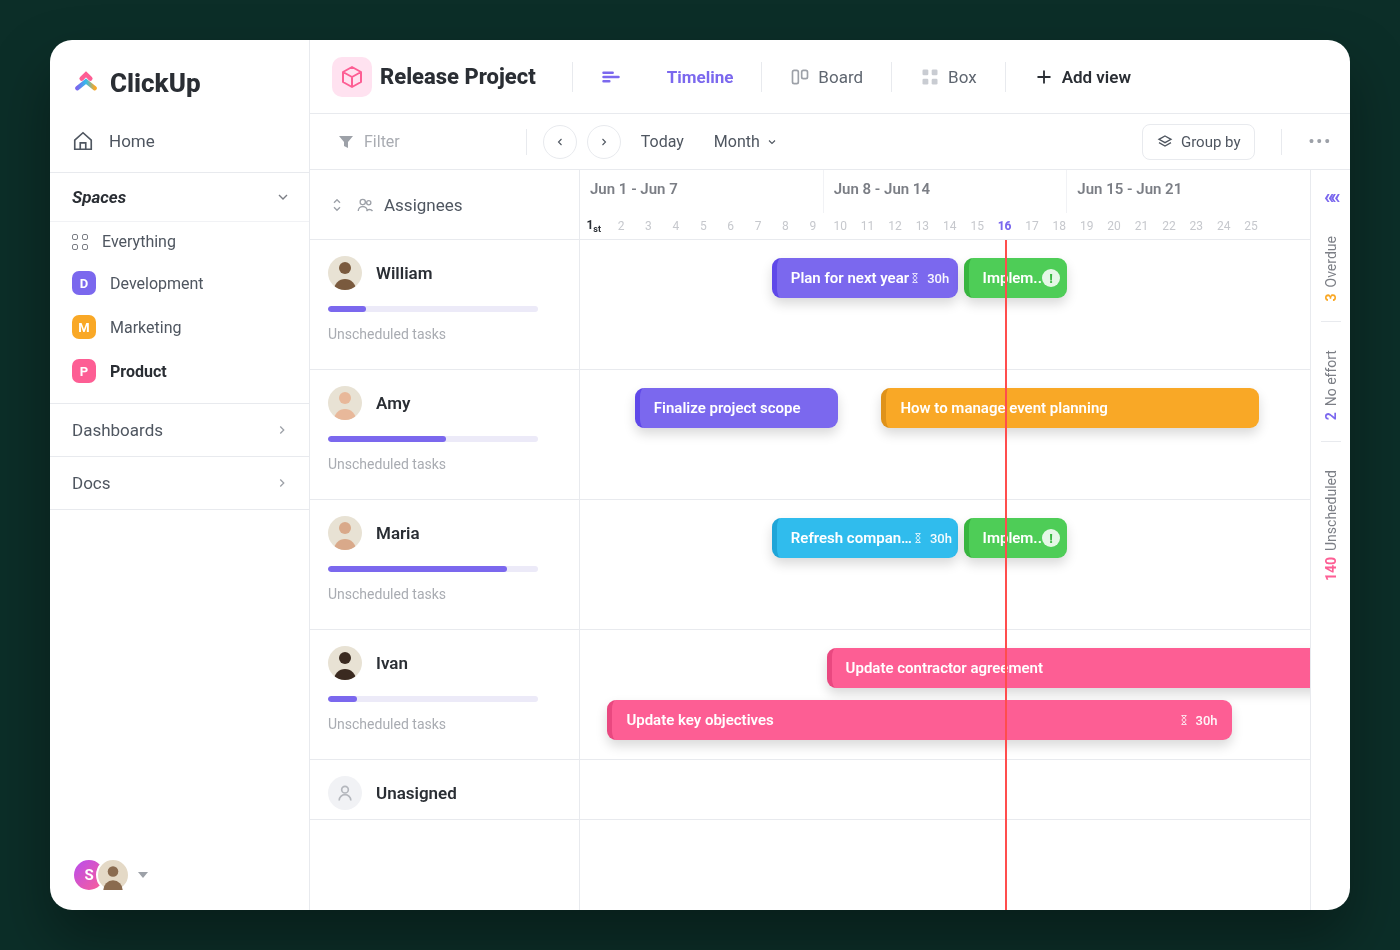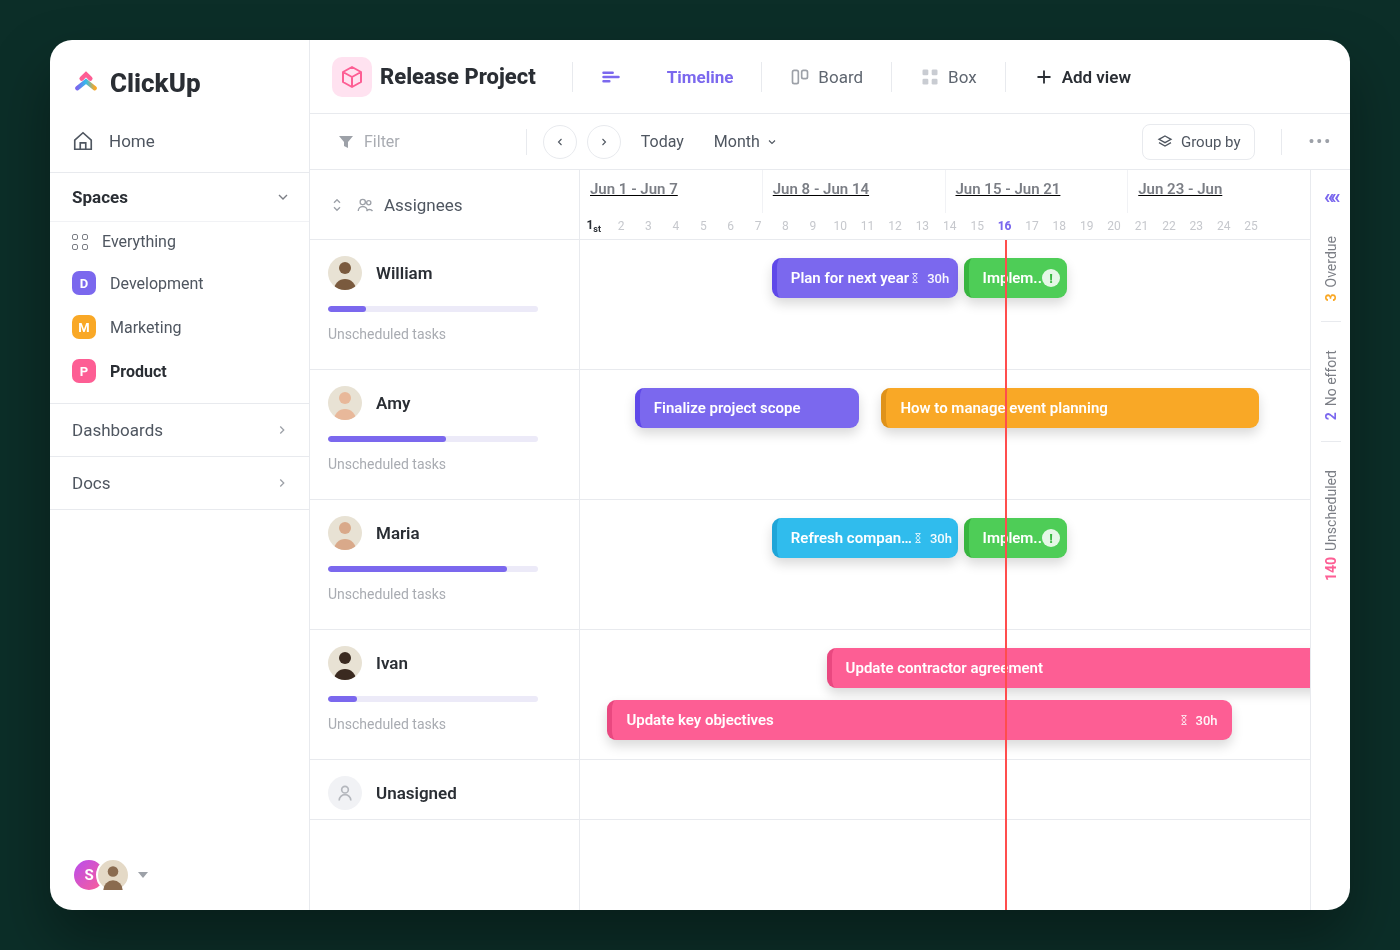--- a/index.html
+++ b/index.html
@@ -25,21 +25,21 @@
   *{box-sizing:border-box;font-family:-apple-system,BlinkMacSystemFont,"Segoe UI",Roboto,Helvetica,Arial,sans-serif;}
   body{margin:0;background:#0c2e28;display:flex;align-items:center;justify-content:center;height:950px;width:1400px;}
   .window{width:1300px;height:870px;background:#fff;border-radius:22px;overflow:hidden;display:flex;box-shadow:0 30px 60px rgba(0,0,0,.35);position:relative;}
   
   .sidebar{width:var(--sidebar-w);border-right:1px solid var(--line);display:flex;flex-direction:column;}
   .logo-row{display:flex;align-items:center;gap:10px;padding:28px 22px 18px;font-weight:800;font-size:26px;color:var(--text-dark);}
   .logo-mark{width:28px;height:28px;}
   .nav-group{padding:4px 0 10px;}
   .nav-item{display:flex;align-items:center;gap:15px;padding:10px 22px;color:#4f5660;font-size:17px;cursor:pointer;}
   .nav-item svg{width:22px;height:22px;stroke:#4f5660;fill:none;stroke-width:1.8;}
-  .section-hdr{display:flex;align-items:center;justify-content:space-between;padding:14px 18px 14px 22px;font-weight:700;color:var(--text-dark);font-size:17px;border-top:1px solid var(--line);border-bottom:1px solid var(--line-soft);}
+  .section-hdr{display:flex;align-items:center;justify-content:space-between;padding:14px 18px 14px 22px;font-weight:700;color:var(--text-dark);font-size:17px;border-top:1px solid var(--line);border-bottom:1px solid var(--line-soft);font-style:italic;}
   .section-hdr svg{width:16px;height:16px;stroke:#7b7e85;fill:none;stroke-width:2;}
   .space-item{display:flex;align-items:center;gap:14px;padding:10px 22px;color:#4f5660;font-size:16px;cursor:pointer;}
   .space-icon{width:24px;height:24px;border-radius:7px;display:flex;align-items:center;justify-content:center;color:#fff;font-size:13px;font-weight:700;}
   .space-item.active{font-weight:700;color:var(--text-dark);}
   .collapse-row{display:flex;align-items:center;justify-content:space-between;padding:16px 20px 16px 22px;color:#4f5660;font-size:17px;border-top:1px solid var(--line);cursor:pointer;}
   .collapse-row svg{width:14px;height:14px;stroke:#9da1a8;fill:none;stroke-width:2.2;}
   .sidebar-footer{margin-top:auto;padding:18px 22px;display:flex;align-items:center;gap:0;}
   .avatar-stack{display:flex;align-items:center;}
   .av{width:34px;height:34px;border-radius:50%;border:2px solid #fff;display:flex;align-items:center;justify-content:center;color:#fff;font-weight:700;font-size:15px;}
   .av.img{background:#e4d9c6;}
@@ -75,21 +75,21 @@
   .rail-item .n{font-weight:700;}
   .rail-item.ov .n{color:var(--orange);}
   .rail-item.ne .n{color:var(--purple);}
   .rail-item.un .n{color:var(--pink);}
   .rail-sep{width:20px;height:1px;background:var(--line);margin-top:20px;}
   .grid-col{flex:1;position:relative;overflow:hidden;}
   
   .assignee-hdr{height:var(--datehdr-h);border-bottom:1px solid var(--line);display:flex;align-items:center;padding:0 18px;gap:10px;color:#4f5660;font-size:17px;}
   .assignee-hdr svg{width:18px;height:18px;stroke:#9da1a8;fill:none;stroke-width:1.8;}
   .date-hdr{height:var(--datehdr-h);border-bottom:1px solid var(--line);display:flex;flex-direction:column;}
-  .weeks-row{flex:1;display:flex;text-decoration:underline;}
+  .weeks-row{flex:1;display:flex;}
   .week-cell{flex:1;border-left:1px solid var(--line-soft);padding:10px 0 0 10px;color:var(--text-soft);font-size:15px;font-weight:600;}
   .week-cell:first-child{border-left:none;}
   .days-row{height:26px;display:flex;align-items:center;}
   .day-cell{width:27.4px;text-align:center;font-size:12px;color:#c6c8cd;}
   .day-cell.first{color:var(--text-dark);font-weight:700;}
   .day-cell.first sub{font-size:9px;}
   .day-cell.today{color:var(--purple);font-weight:800;}
   
   .today-line{position:absolute;top:var(--datehdr-h);bottom:0;width:2px;background:#ff4d4d;left:438.4px;z-index:5;}
   .person{height:130px;padding:16px 18px 12px;display:flex;flex-direction:column;}
@@ -362,21 +362,20 @@
               <span class="p-name">Unasigned</span>
             </div>
           </div>
         </div>
         <div class="grid-col">
           <div class="date-hdr">
             <div class="weeks-row">
               <div class="week-cell">Jun 1 - Jun 7</div>
               <div class="week-cell">Jun 8 - Jun 14</div>
               <div class="week-cell">Jun 15 - Jun 21</div>
-              <div class="week-cell">Jun 23 - Jun</div>
             </div>
             <div class="days-row">
               <div class="day-cell first">1<sub>st</sub></div>
               <div class="day-cell ">2</div>
               <div class="day-cell ">3</div>
               <div class="day-cell ">4</div>
               <div class="day-cell ">5</div>
               <div class="day-cell ">6</div>
               <div class="day-cell ">7</div>
               <div class="day-cell ">8</div>
@@ -408,21 +407,21 @@
                 </svg>30h</span>
             </div>
             <div class="task t-green" style="left: 383.6px; width: 103.6px; top: 18px;">
               <span>Implem..</span>
               <span class="meta">
                 <span class="alert">!</span>
               </span>
             </div>
           </div>
           <div class="grid-row">
-            <div class="task t-purple" style="left: 54.8px; width: 224px; top: 18px;">
+            <div class="task t-purple" style="left: 54.8px; width: 203px; top: 18px;">
               <span>Finalize project scope</span>
             </div>
             <div class="task t-orange" style="left: 301.4px; width: 377.6px; top: 18px;">
               <span>How to manage event planning</span>
             </div>
           </div>
           <div class="grid-row">
             <div class="task t-blue" style="left: 191.8px; width: 185.8px; top: 18px;">
               <span>Refresh compan…</span>
               <span class="meta"><svg width="12" height="12" viewBox="0 0 24 24">

